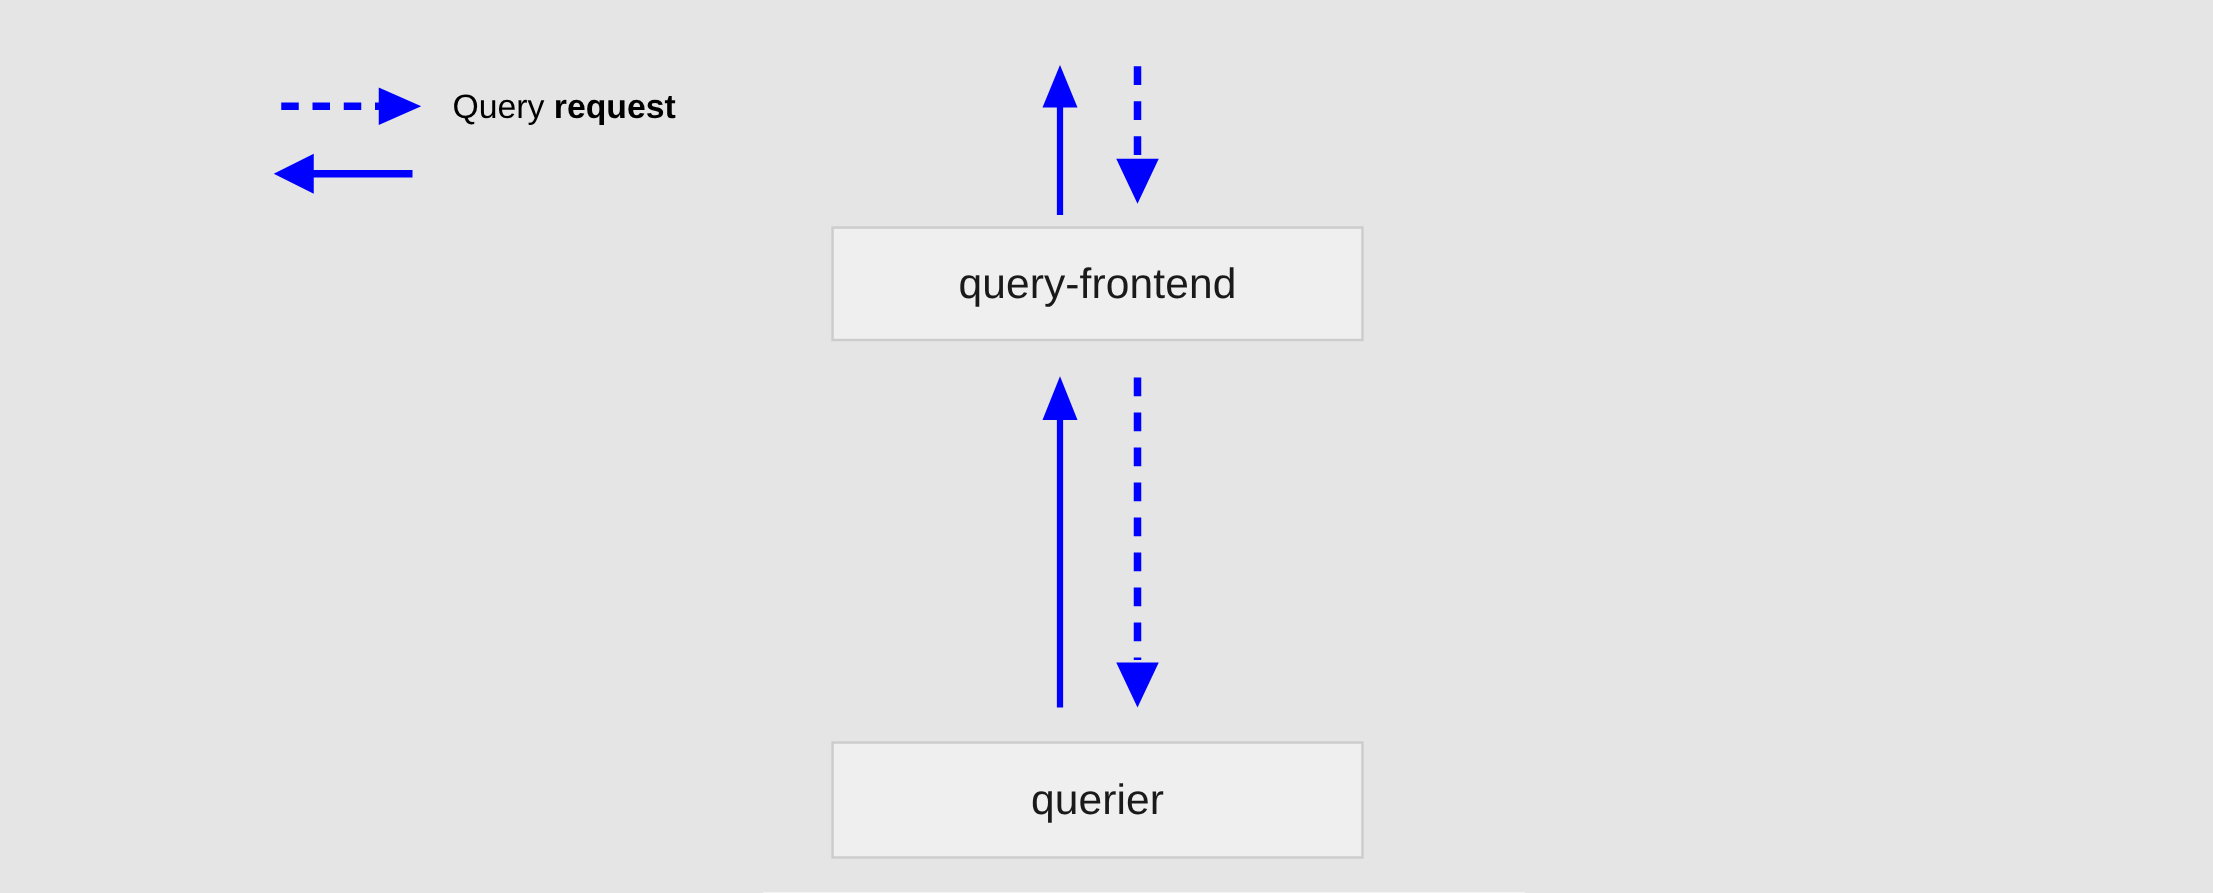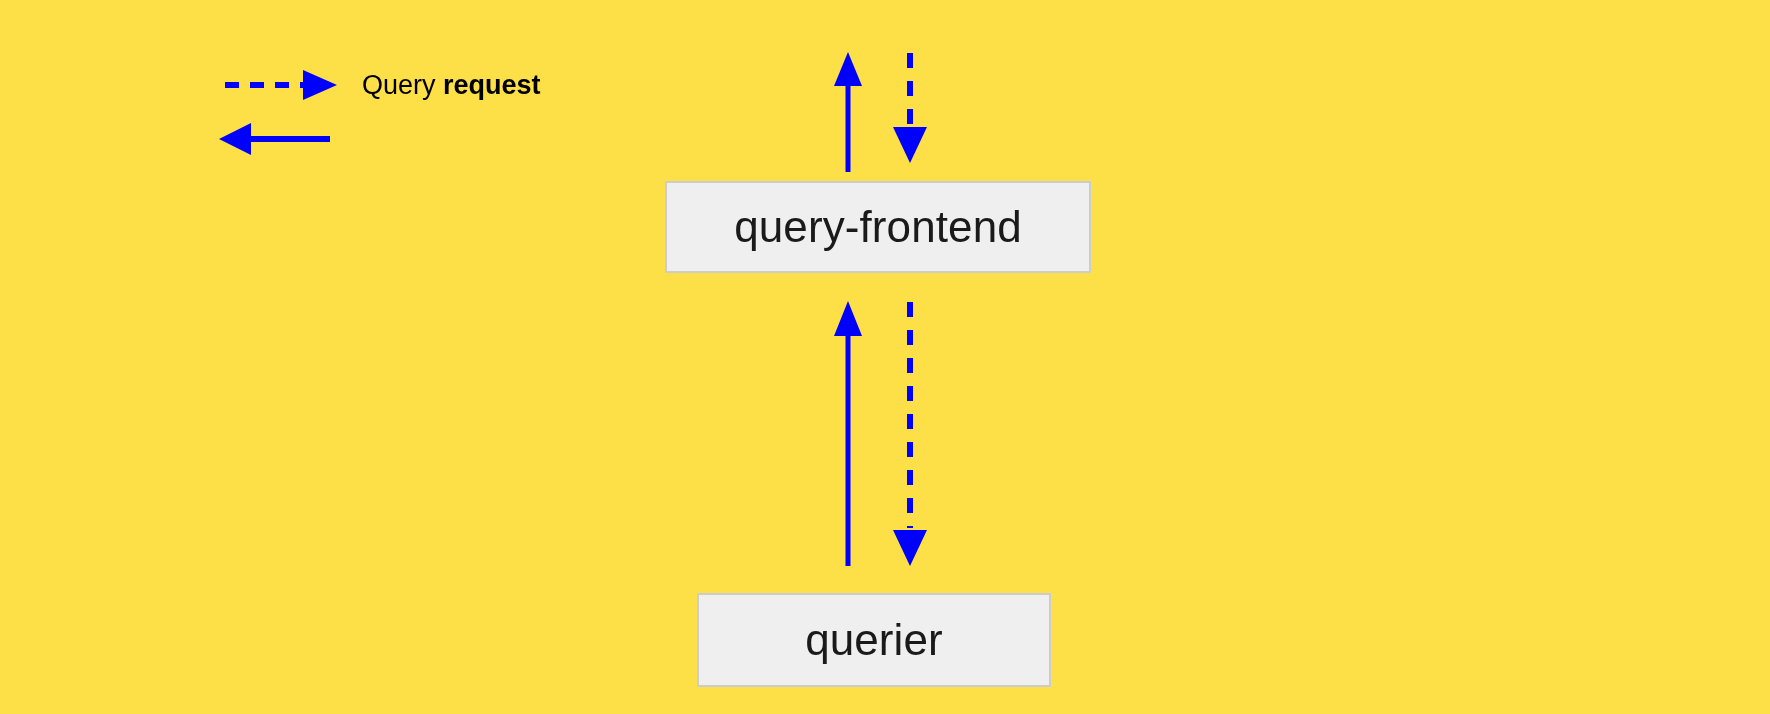--- a/index.html
+++ b/index.html
@@ -8,21 +8,21 @@
     background: #ffffff;
   }
   body {
     font-family: "Liberation Sans", sans-serif;
     -webkit-font-smoothing: antialiased;
   }
   #canvas {
     position: relative;
     width: 1770px;
     height: 714px;
-    background: #fde047;
+    background: #e5e5e5;
     overflow: hidden;
   }
 
   
   #legend {
     position: absolute;
     left: 205px;
     top: 58px;
     width: 520px;
   }
@@ -56,38 +56,37 @@
   .node {
     position: absolute;
     background: #efefef;
     border: 2px solid #cccccc;
     box-sizing: border-box;
     display: flex;
     align-items: center;
     justify-content: center;
   }
   .node-label {
-    font-size: 44px;
+    font-size: 34px;
     color: #1a1a1a;
     font-weight: 400;
     letter-spacing: 0.1px;
     white-space: nowrap;
   }
   #node-query-frontend {
     left: 665px;
     top: 181px;
     width: 426px;
     height: 92px;
   }
   #node-querier {
     left: 665px;
     top: 593px;
-    width: 354px;
+    width: 426px;
     height: 94px;
-    margin-left: 32px;
   }
 
   
   #edges {
     position: absolute;
     left: 0;
     top: 0;
     width: 1770px;
     height: 714px;
     pointer-events: none;

